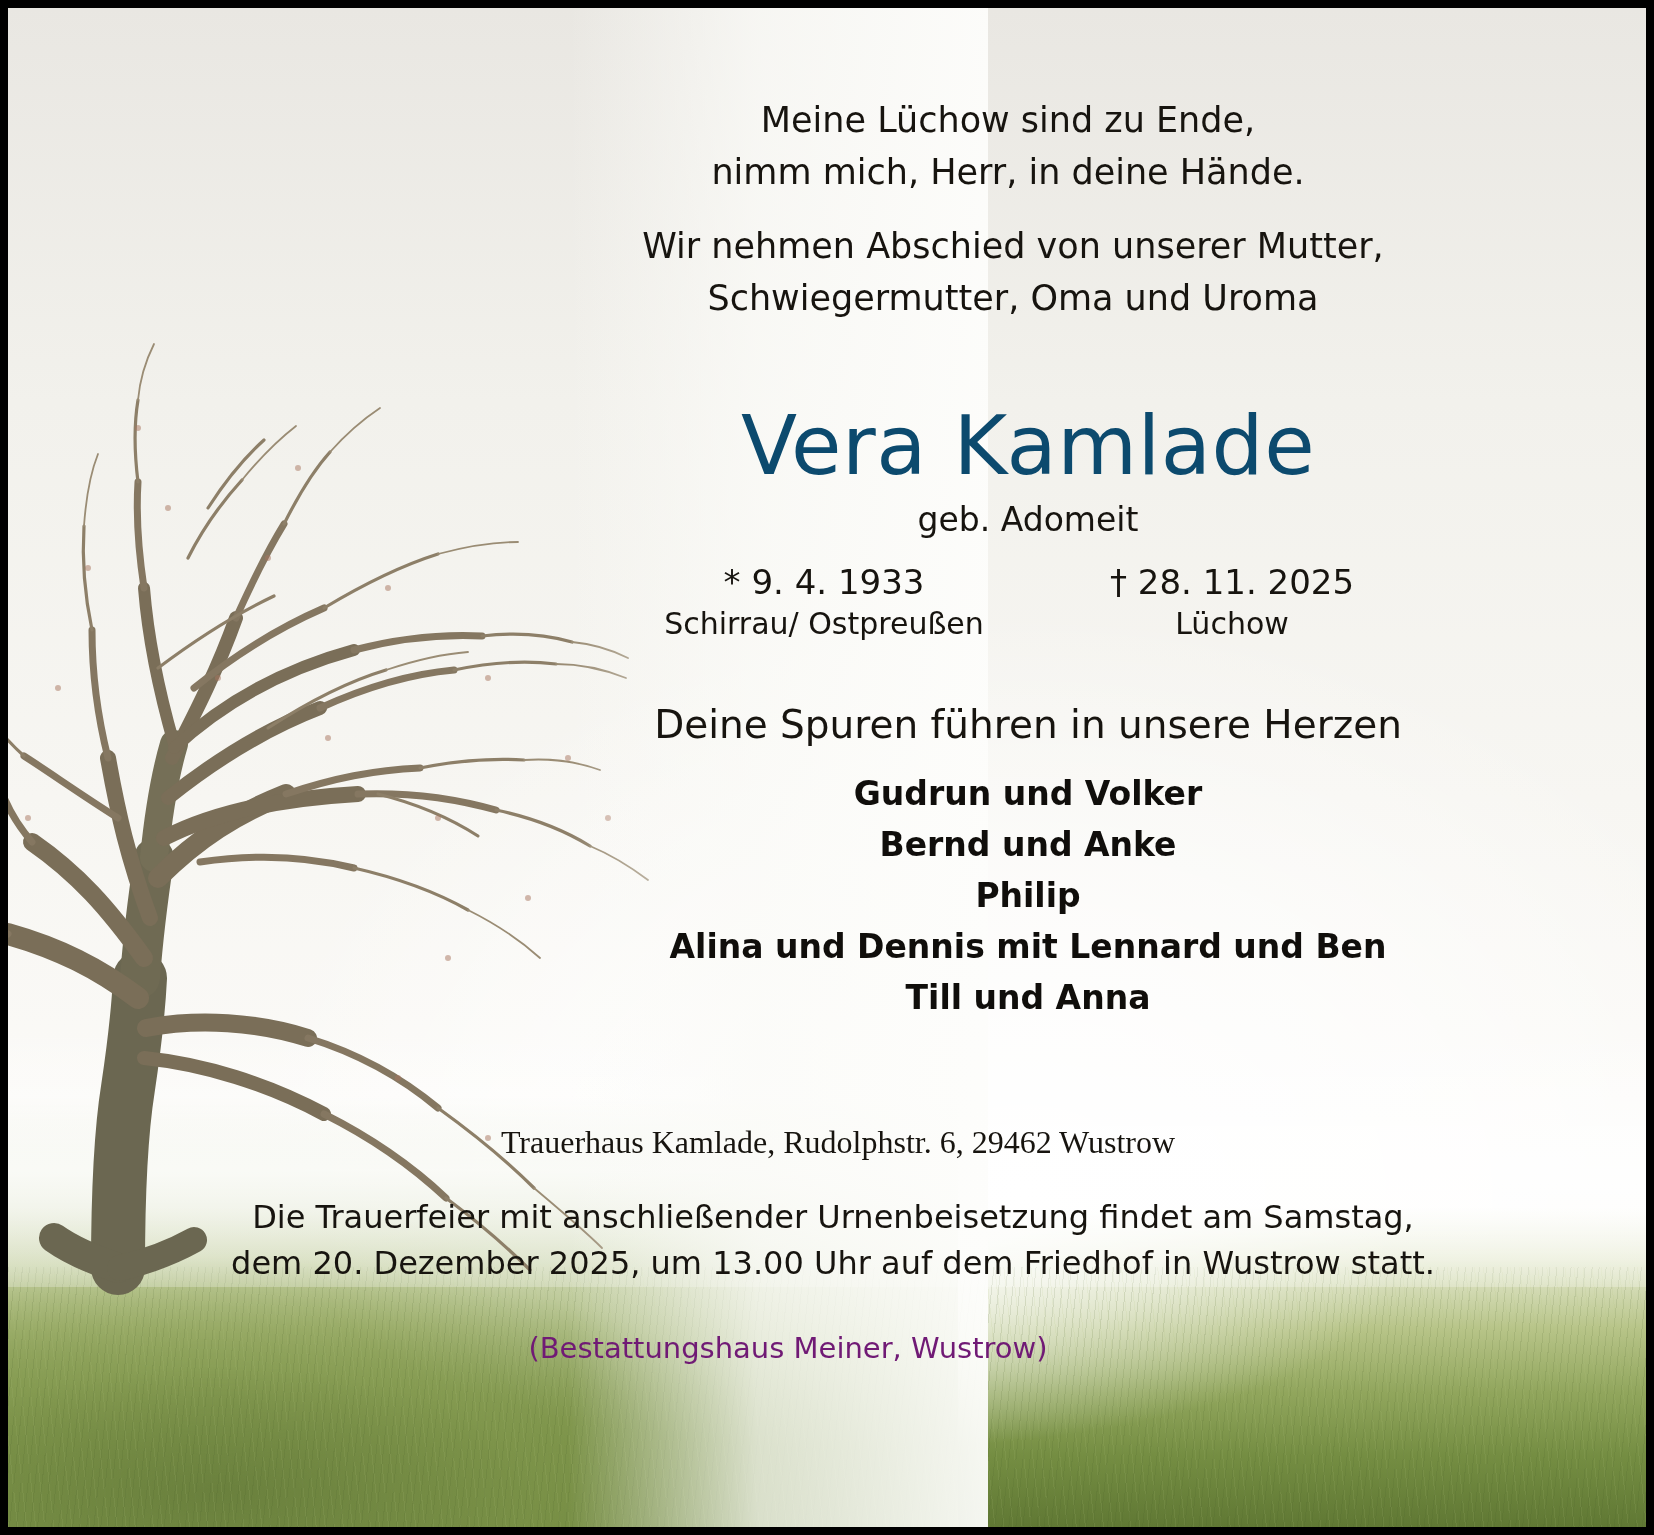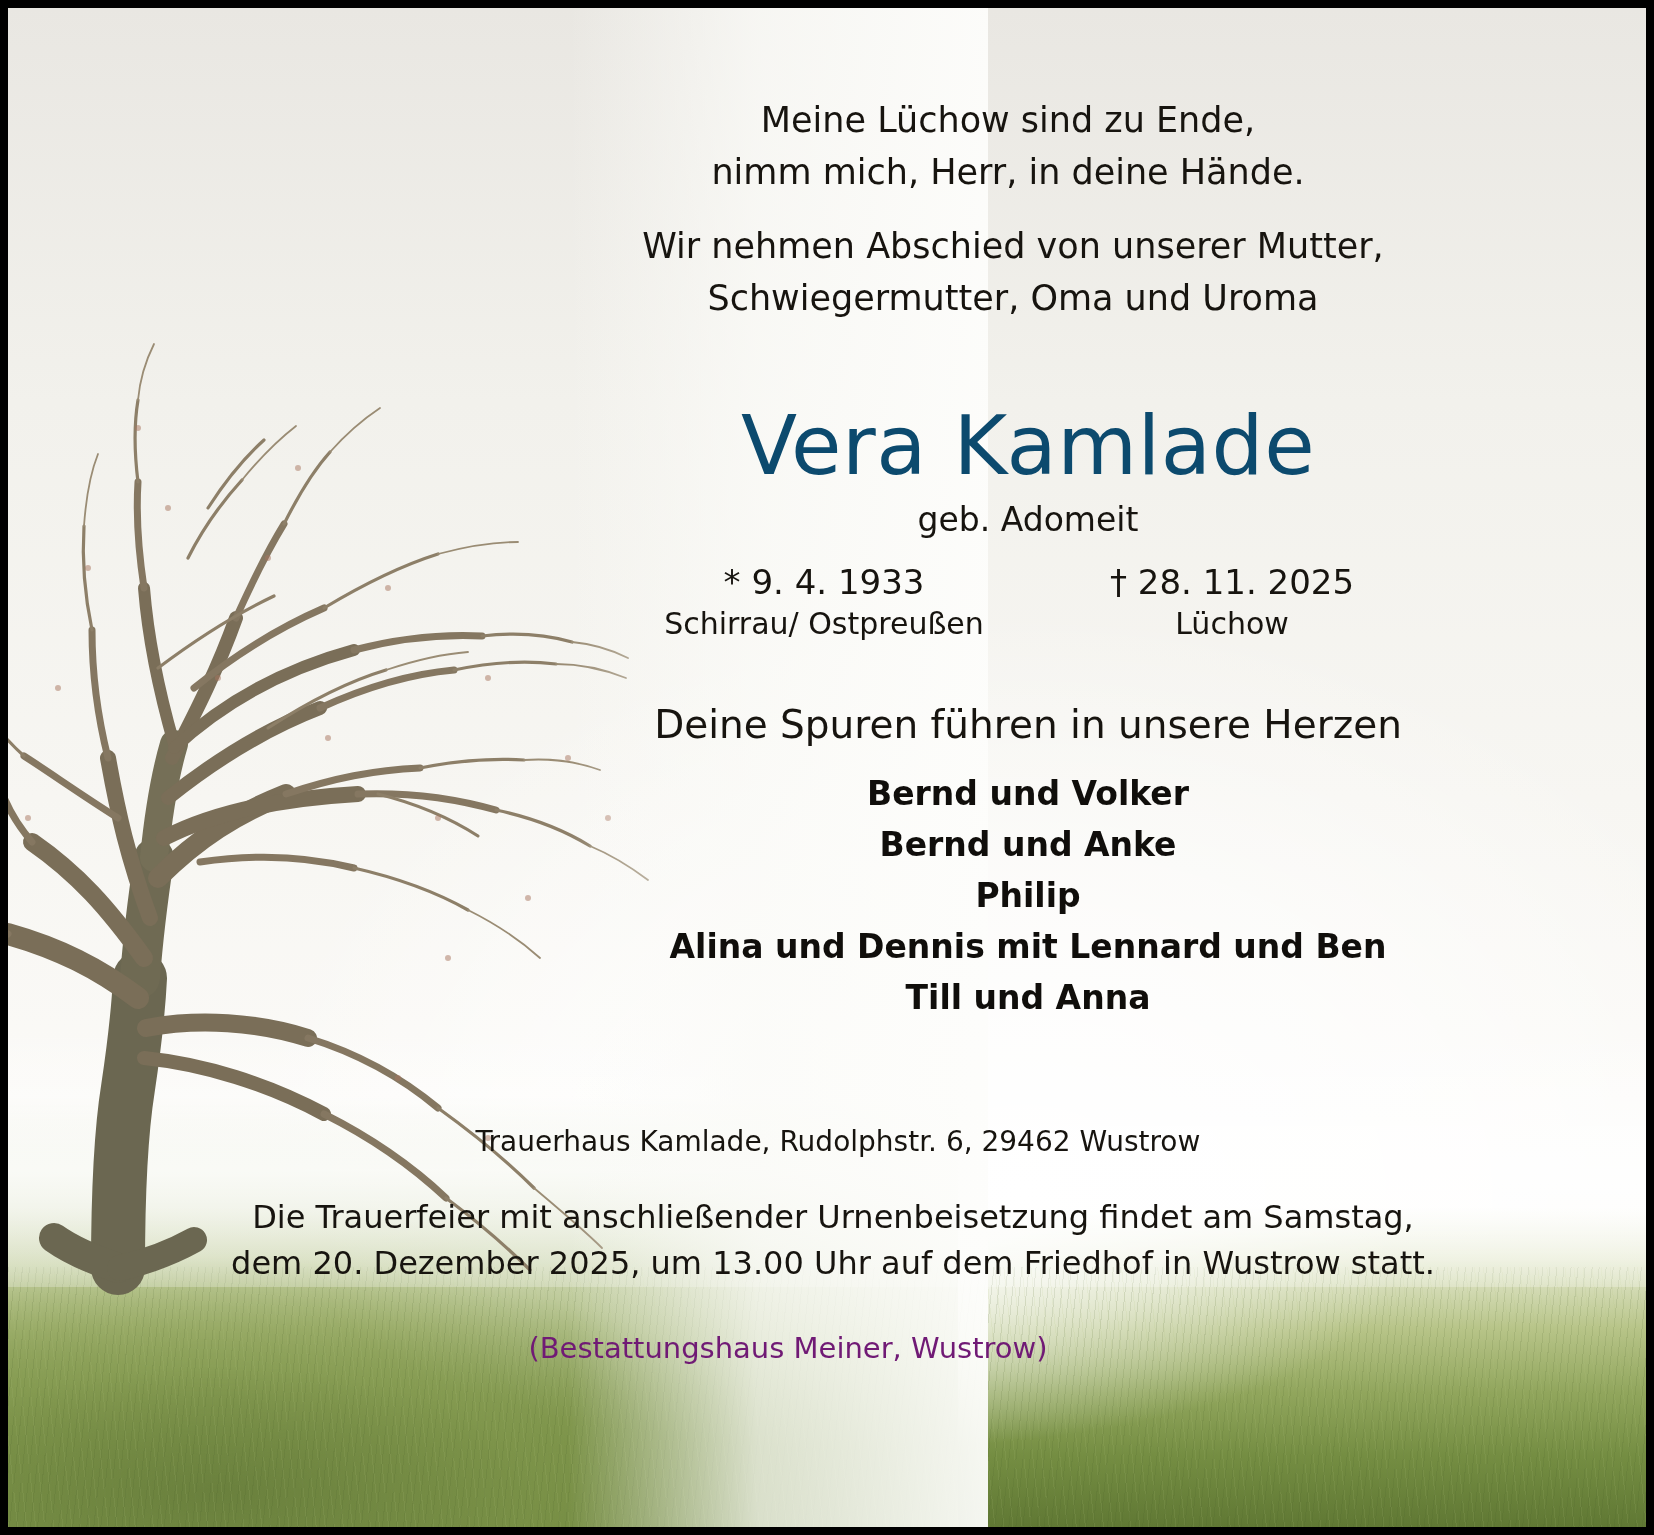--- a/index.html
+++ b/index.html
@@ -186,23 +186,24 @@
     width: 920px;
     font-size: 33px;
     line-height: 51px;
     color: #100e0b;
     font-weight: 600;
   }
   .address {
     left: 240px;
     top: 1112px;
     width: 1180px;
-    font-size: 28px;
+    font-size: 32px;
     line-height: 44px;
     color: #17140f;
+    font-family: Liberation Serif, serif;
   }
   .ceremony {
     left: 110px;
     top: 1186px;
     width: 1430px;
     font-size: 32px;
     line-height: 46px;
     color: #17140f;
   }
   .undertaker {
@@ -350,21 +351,21 @@
         </div>
         <div class="date-col">
           <div class="date-line">† 28. 11. 2025</div>
           <div class="place-line">Lüchow</div>
         </div>
       </div>
 
       <div class="block motto">Deine Spuren führen in unsere Herzen</div>
 
       <div class="block survivors">
-        <div>Bernd und Volker</div>
+        <div>Gudrun und Volker</div>
         <div>Bernd und Anke</div>
         <div>Philip</div>
         <div>Alina und Dennis mit Lennard und Ben</div>
         <div>Till und Anna</div>
       </div>
 
       <div class="block address">Trauerhaus Kamlade, Rudolphstr. 6, 29462 Wustrow</div>
 
       <div class="block ceremony">
         <div>Die Trauerfeier mit anschließender Urnenbeisetzung findet am Samstag,</div>

